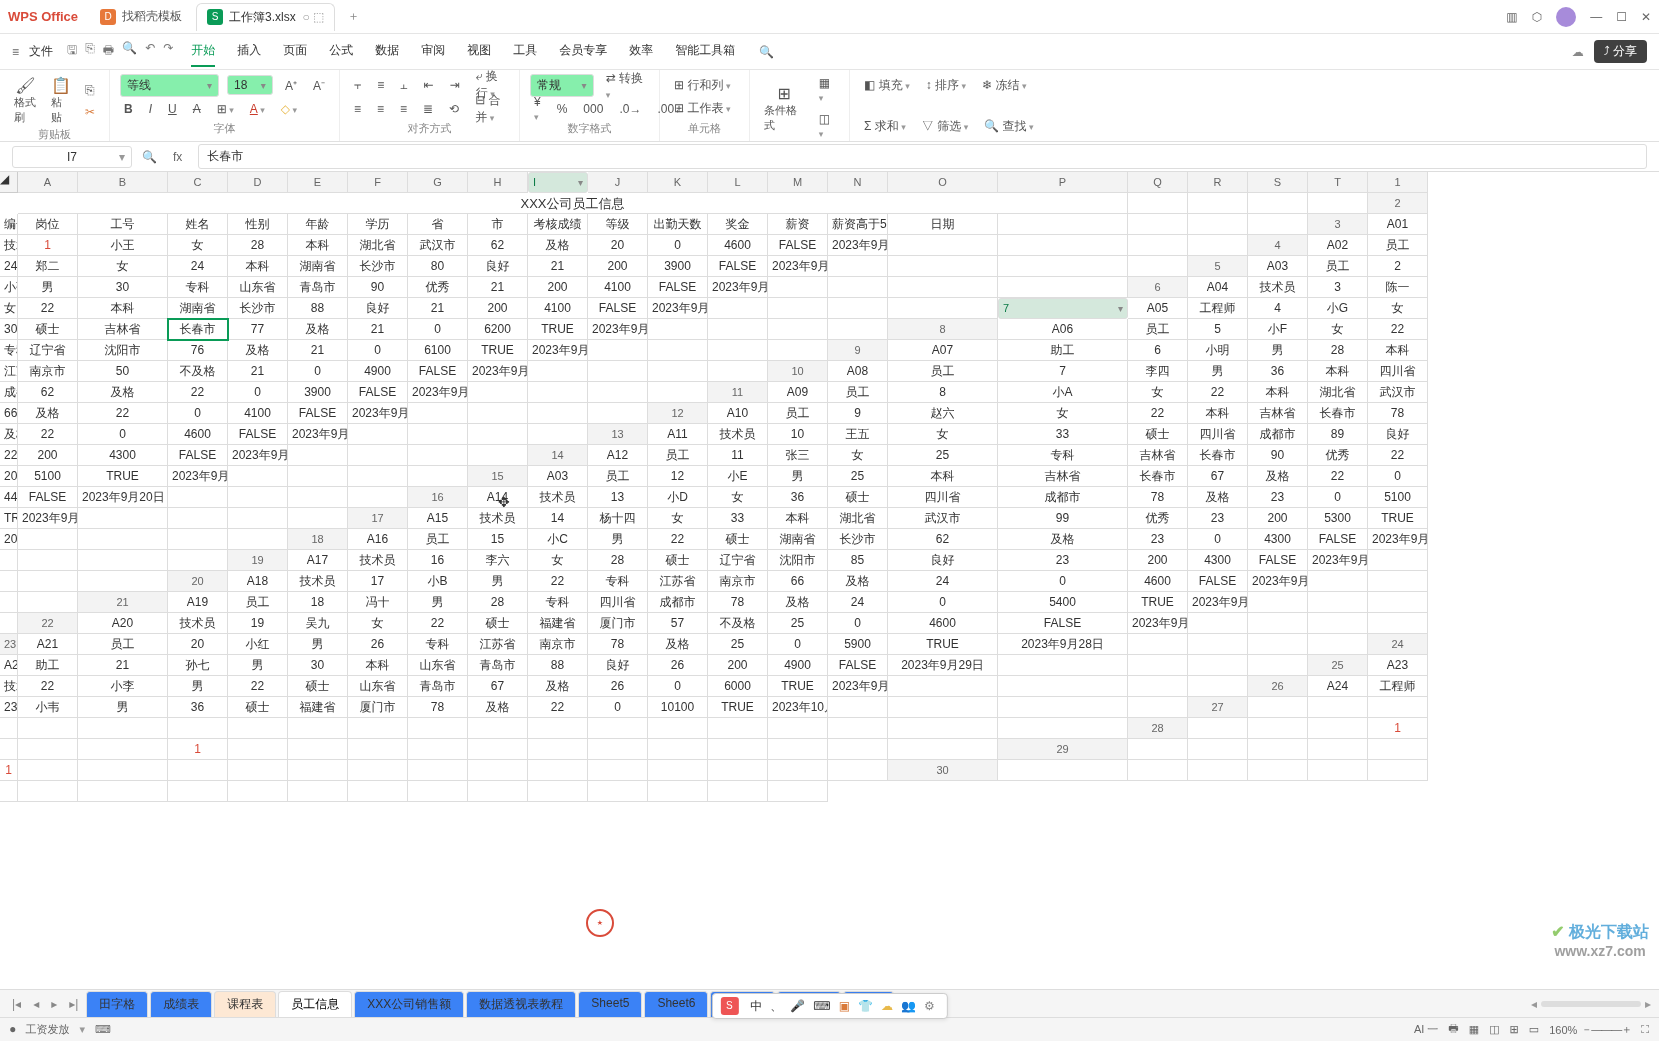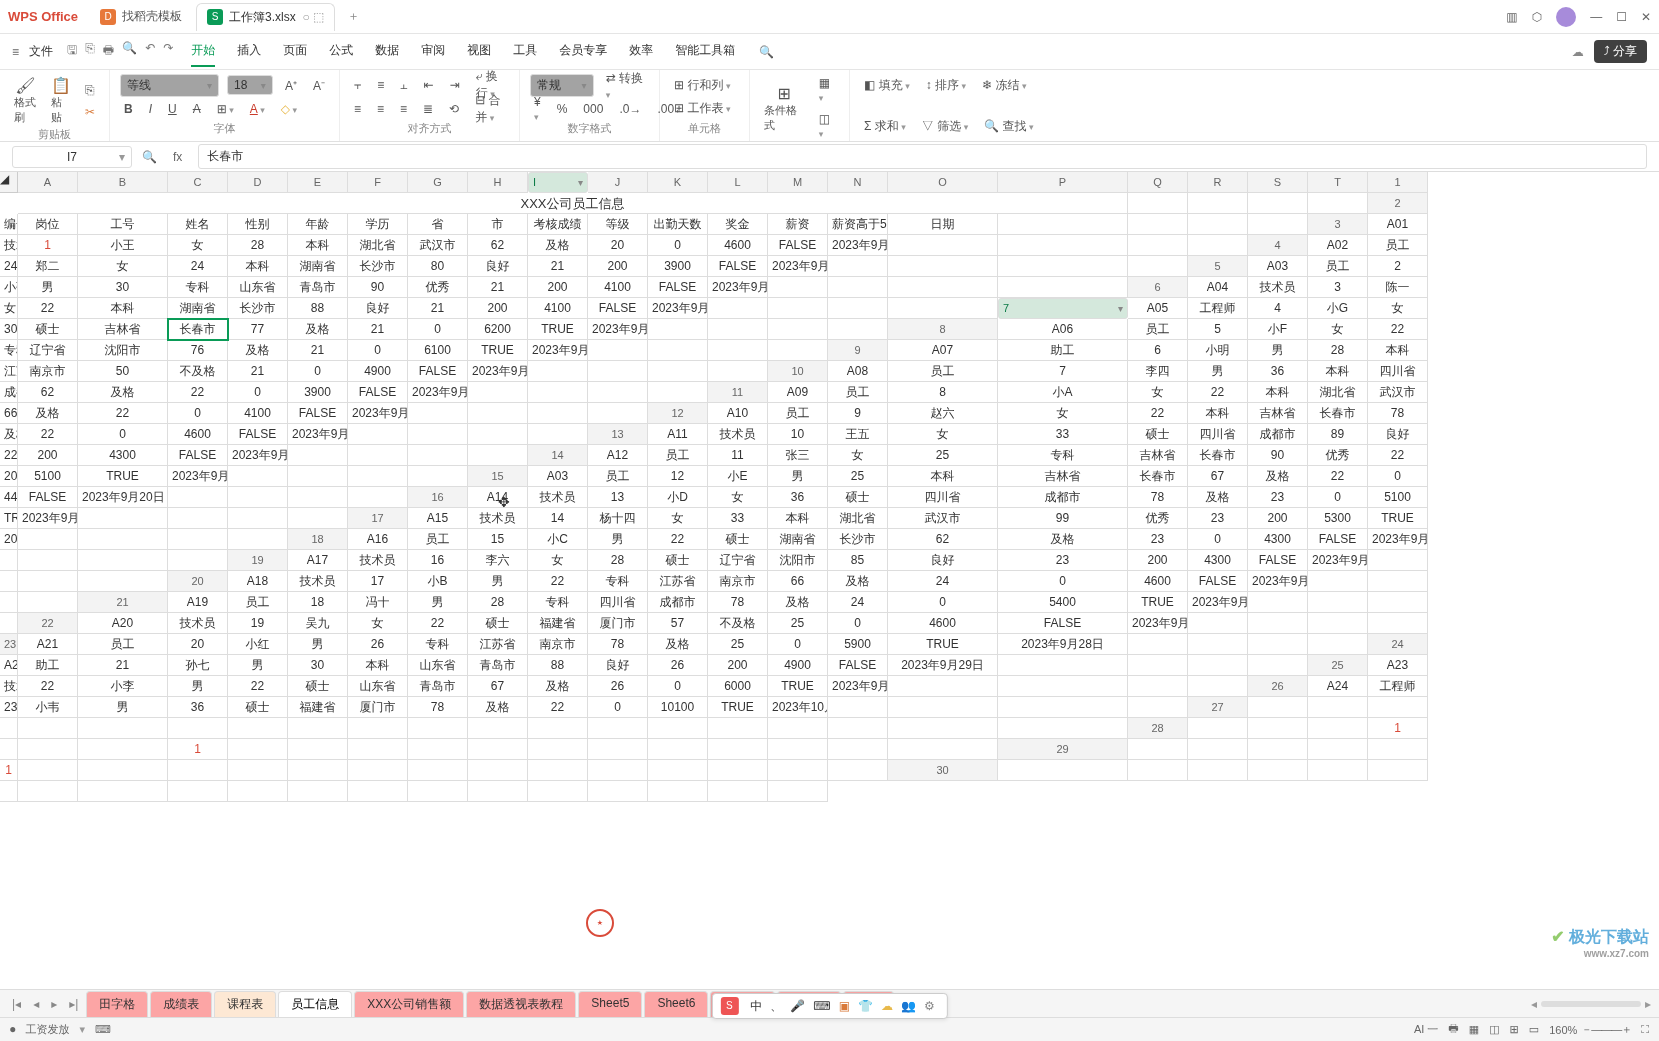--- a/index.html
+++ b/index.html
@@ -26,21 +26,21 @@
 .menubar .right { margin-left:auto; display:flex; gap:10px; align-items:center; }
 .sharebtn { background:#404040; color:#fff; padding:3px 10px; border-radius:4px; cursor:pointer; }
 .ribbon { height:72px; background:#fff; display:flex; border-bottom:1px solid #e0e0e0; }
 .rgroup { border-right:1px solid #eee; padding:4px 10px; display:flex; flex-direction:column; justify-content:space-between; }
 .rgroup .rtop { display:flex; gap:8px; align-items:center; height:22px; }
 .rgroup .rbot { display:flex; gap:8px; align-items:center; height:22px; }
 .rgroup .label { text-align:center; color:#888; font-size:11px; height:16px; }
 .rbtn { display:flex; flex-direction:column; align-items:center; cursor:pointer; padding:2px 4px; }
 .rbtn .ico { font-size:16px; color:#555; }
 .rbtn .txt { font-size:11px; color:#555; }
-.sel { border:1px solid #ddd; border-radius:3px; padding:2px 6px; background:#a3a3a3; cursor:pointer; display:flex; align-items:center; gap:4px; font-size:12px; }
+.sel { border:1px solid #ddd; border-radius:3px; padding:2px 6px; background:#86efac; cursor:pointer; display:flex; align-items:center; gap:4px; font-size:12px; }
 .sel::after { content:"▾"; color:#888; font-size:10px; margin-left:auto; }
 .ibtn { cursor:pointer; color:#555; padding:2px 4px; }
 .ibtn.dd::after { content:" ▾"; color:#999; font-size:9px; }
 .formulabar { height:30px; background:#fff; display:flex; align-items:center; border-bottom:1px solid #ddd; padding:0 12px; gap:10px; }
 .namebox { width:120px; border:1px solid #ddd; border-radius:3px; padding:3px 8px; text-align:center; background:#fff; position:relative; }
 .namebox::after { content:"▾"; position:absolute; right:6px; color:#999; }
 .fx { color:#666; margin:0 6px; }
 .finput { flex:1; border:1px solid #ddd; border-radius:3px; padding:3px 8px; background:#fff; }
 .sheet { position:relative; background:#fff; height:calc(1041px - 34px - 36px - 72px - 30px - 28px - 24px); overflow:hidden; }
 .grid { display:grid; grid-template-columns:18px 60px 90px 60px 60px 60px 60px 60px 60px 60px 60px 60px 60px 60px 60px 110px 130px repeat(5,60px); }
@@ -50,21 +50,21 @@
 .hdr.sel, .rowhdr.sel { background:#d4e8dc; color:#0a7a45; }
 .corner { background:#f3f3f3; border-right:1px solid #ccc; border-bottom:1px solid #ccc; }
 .cell { background:#fff; font-size:12px; }
 .cell.red { color:#d94b3a; }
 .titlecell { grid-column:2 / span 16; font-weight:500; font-size:13px; }
 .activecell { outline:2px solid #0a9b57; outline-offset:-1px; position:relative; z-index:2; }
 .cursor-ico { position:absolute; left:498px; top:322px; font-size:14px; color:#333; z-index:5; pointer-events:none; }
 .stamp { position:absolute; width:28px; height:28px; border:2px solid #d94b3a; border-radius:50%; left:586px; top:737px; display:flex; align-items:center; justify-content:center; font-size:7px; color:#d94b3a; }
 .sheettabs { height:28px; background:#f5f5f5; border-top:1px solid #ddd; display:flex; align-items:center; padding:0 8px; gap:4px; }
 .sheettabs .nav { color:#888; cursor:pointer; padding:0 4px; }
-.stab { padding:4px 12px; background:#fca5a5; border:1px solid #ddd; border-bottom:none; border-radius:4px 4px 0 0; cursor:pointer; font-size:12px; }
+.stab { padding:4px 12px; background:#3b82f6; border:1px solid #ddd; border-bottom:none; border-radius:4px 4px 0 0; cursor:pointer; font-size:12px; }
 .stab.active { background:#fff; color:#0a9b57; }
 .stab.hl1 { background:#fde8d4; }
 .stab.hl2 { color:#000000; }
 .statusbar { height:24px; background:#f5f5f5; border-top:1px solid #ddd; display:flex; align-items:center; padding:0 10px; gap:10px; font-size:11px; color:#666; }
 .statusbar .right { margin-left:auto; display:flex; align-items:center; gap:10px; }
 .zoom { display:flex; align-items:center; gap:4px; }
 .ime-bar { position:absolute; bottom:22px; left:50%; transform:translateX(-50%); background:#fff; border:1px solid #ccc; border-radius:4px; padding:3px 8px; display:flex; gap:8px; align-items:center; box-shadow:0 1px 4px rgba(0,0,0,.1); z-index:10; }
 .ime-bar span { font-size:12px; }
 .watermark { position:absolute; right:10px; bottom:30px; color:#3b9bd4; font-size:16px; font-weight:bold; opacity:.8; pointer-events:none; }
 </style>
@@ -874,21 +874,21 @@
       <div class="cell"></div>
       <div class="cell"></div>
       <div class="cell"></div>
       <div class="cell"></div>
       <div class="cell"></div>
     </div>
   <span class="cursor-ico">✥</span>
   <div class="stamp">★</div>
   <div class="watermark">
     <span style="color:#7ac04a">✔</span> <span>极光下载站</span>
-    <div style="font-size:10px;color:#888;text-align:right">www.xz7.com</div>
+    <div style="font-size:14px;color:#888;text-align:center">www.xz7.com</div>
   </div>
 </div>
 
 <div class="sheettabs">
   <span class="nav">|◂</span>
   <span class="nav">◂</span>
   <span class="nav">▸</span>
   <span class="nav">▸|</span>
   <div id="stabs" style="display:flex;gap:2px">
       <div class="stab">田字格</div>

